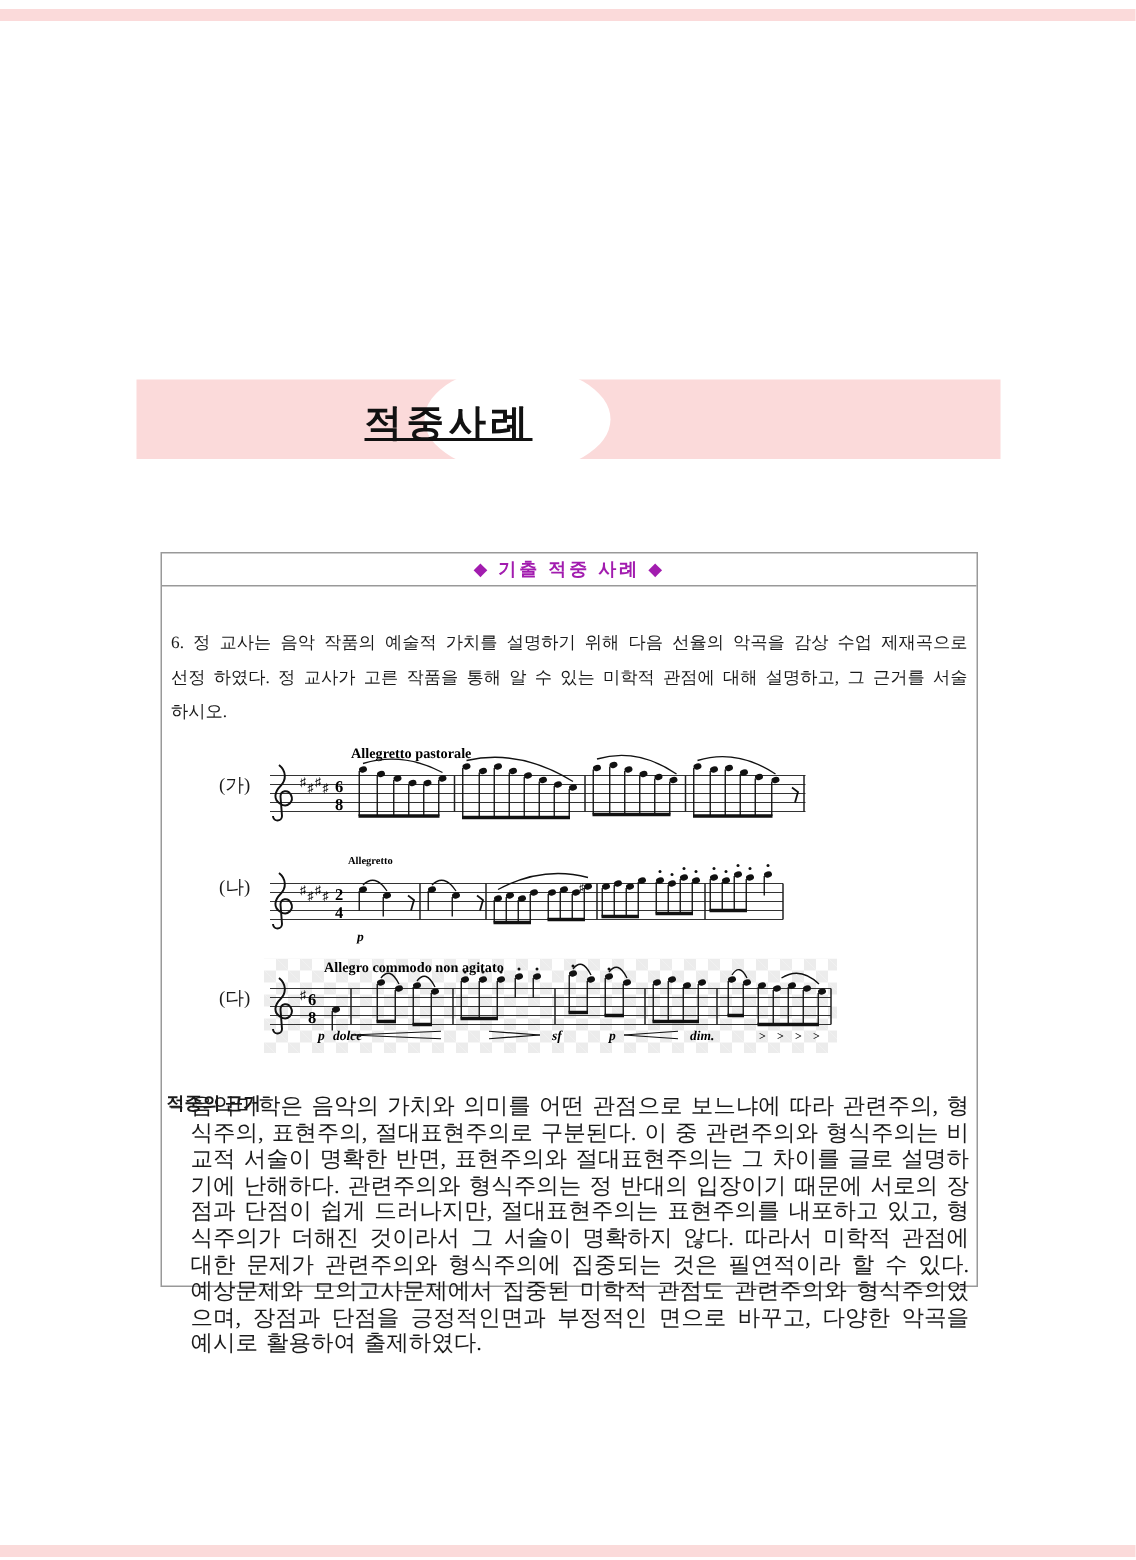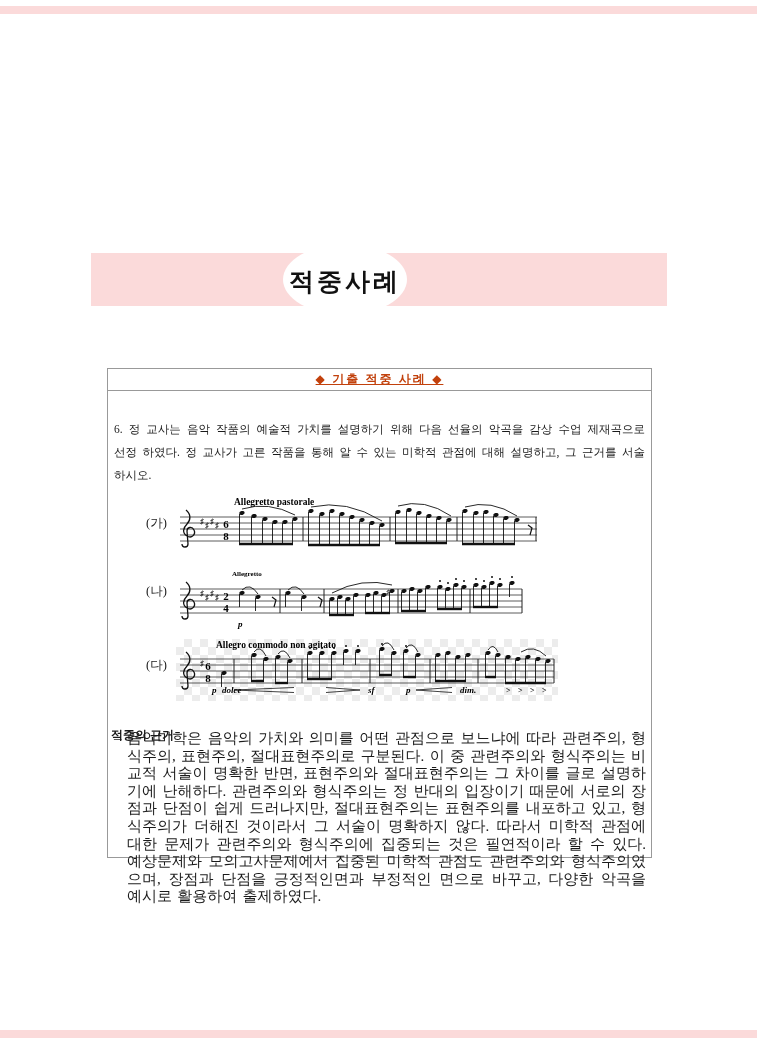--- a/index.html
+++ b/index.html
@@ -4,23 +4,23 @@
 <style>
   html,body{margin:0;padding:0;}
   body{width:757px;height:1040px;position:relative;background:#ffffff;
        font-family:"Liberation Serif","DejaVu Serif",serif;color:#1a1a1a;overflow:hidden;}
   .edge-strip{position:absolute;left:0;width:757px;height:8px;}
   #strip-top{top:6px;}
   #strip-bottom{top:1030px;}
   .banner{position:absolute;left:91px;top:253px;width:576px;height:53px;}
   .banner-ellipse{position:absolute;left:283px;top:244px;width:124px;height:71px;
        background:#ffffff;border-radius:50%;}
-  .banner-title{position:absolute;left:243px;top:265px;width:204px;text-align:center;
+  .banner-title{position:absolute;left:243px;top:265px;width:204px;text-align:left;
        font-family:"Liberation Sans","DejaVu Sans",sans-serif;font-weight:bold;
-       font-size:25px;letter-spacing:3px;color:#111;}
+       font-size:25px;letter-spacing:3px;color:#111;text-decoration:underline;}
   .case-box{position:absolute;left:107px;top:368px;width:543px;height:488px;
        border:1px solid #999;background:#fff;}
   .case-header{position:absolute;left:0;top:0;width:100%;height:21px;line-height:21px;
        border-bottom:1px solid #999;text-align:center;font-weight:bold;font-size:12px;
        letter-spacing:2px;font-family:"Liberation Sans","DejaVu Sans",sans-serif;}
   .subtitle{position:absolute;left:6px;top:31px;width:531px;font-weight:bold;font-size:11.5px;}
   .question{position:absolute;left:6px;top:49px;width:531px;font-size:11.5px;line-height:23px;
        text-align:justify;word-spacing:2.5px;}
   .score-row{position:absolute;left:0;width:543px;}
   .score-label{position:absolute;left:38px;top:18px;font-size:12.5px;}
@@ -37,21 +37,21 @@
 </head>
 <body>
 
 <div class="edge-strip" id="strip-top" style="background: rgb(251, 218, 218);"></div>
 
 <div class="banner" style="background: rgb(251, 218, 218);"></div>
 <div class="banner-ellipse"></div>
 <div class="banner-title">적중사례</div>
 
 <div class="case-box">
-  <div class="case-header" style="color: #c2410c; text-decoration: underline;">◆ 기출 적중 사례 ◆</div>
+  <div class="case-header" style="color: #a21caf;">◆ 기출 적중 사례 ◆</div>
   <div class="question">6. 정 교사는 음악 작품의 예술적 가치를 설명하기 위해 다음 선율의 악곡을 감상 수업 제재곡으로 선정 하였다. 정 교사가 고른 작품을 통해 알 수 있는 미학적 관점에 대해 설명하고, 그 근거를 서술하시오.</div>
 
   <div class="score-row" style="top:128px;height:55px;">
     <span class="score-label">(가)</span>
     <div class="score-img"><svg width="365" height="55">
           <line x1="4" y1="20" x2="361" y2="20" stroke="#333" stroke-width="0.8"></line>
           <line x1="4" y1="26" x2="361" y2="26" stroke="#333" stroke-width="0.8"></line>
           <line x1="4" y1="32" x2="361" y2="32" stroke="#333" stroke-width="0.8"></line>
           <line x1="4" y1="38" x2="361" y2="38" stroke="#333" stroke-width="0.8"></line>
           <line x1="4" y1="44" x2="361" y2="44" stroke="#333" stroke-width="0.8"></line>

